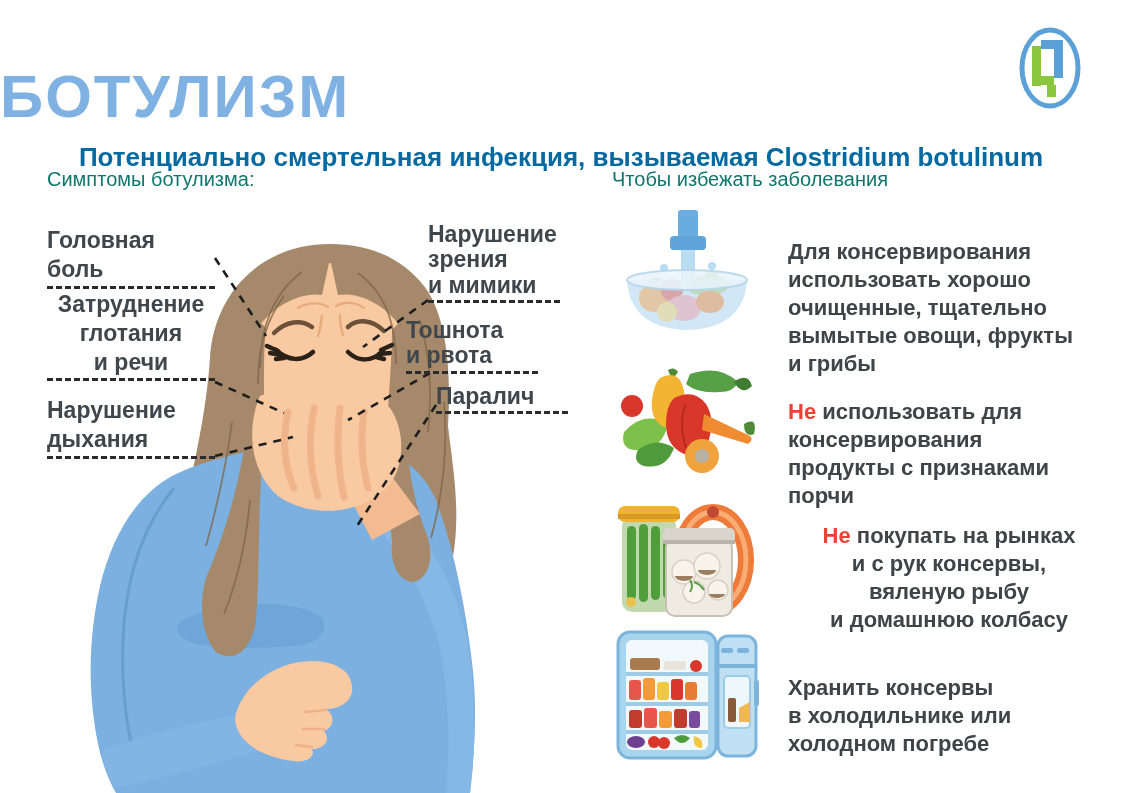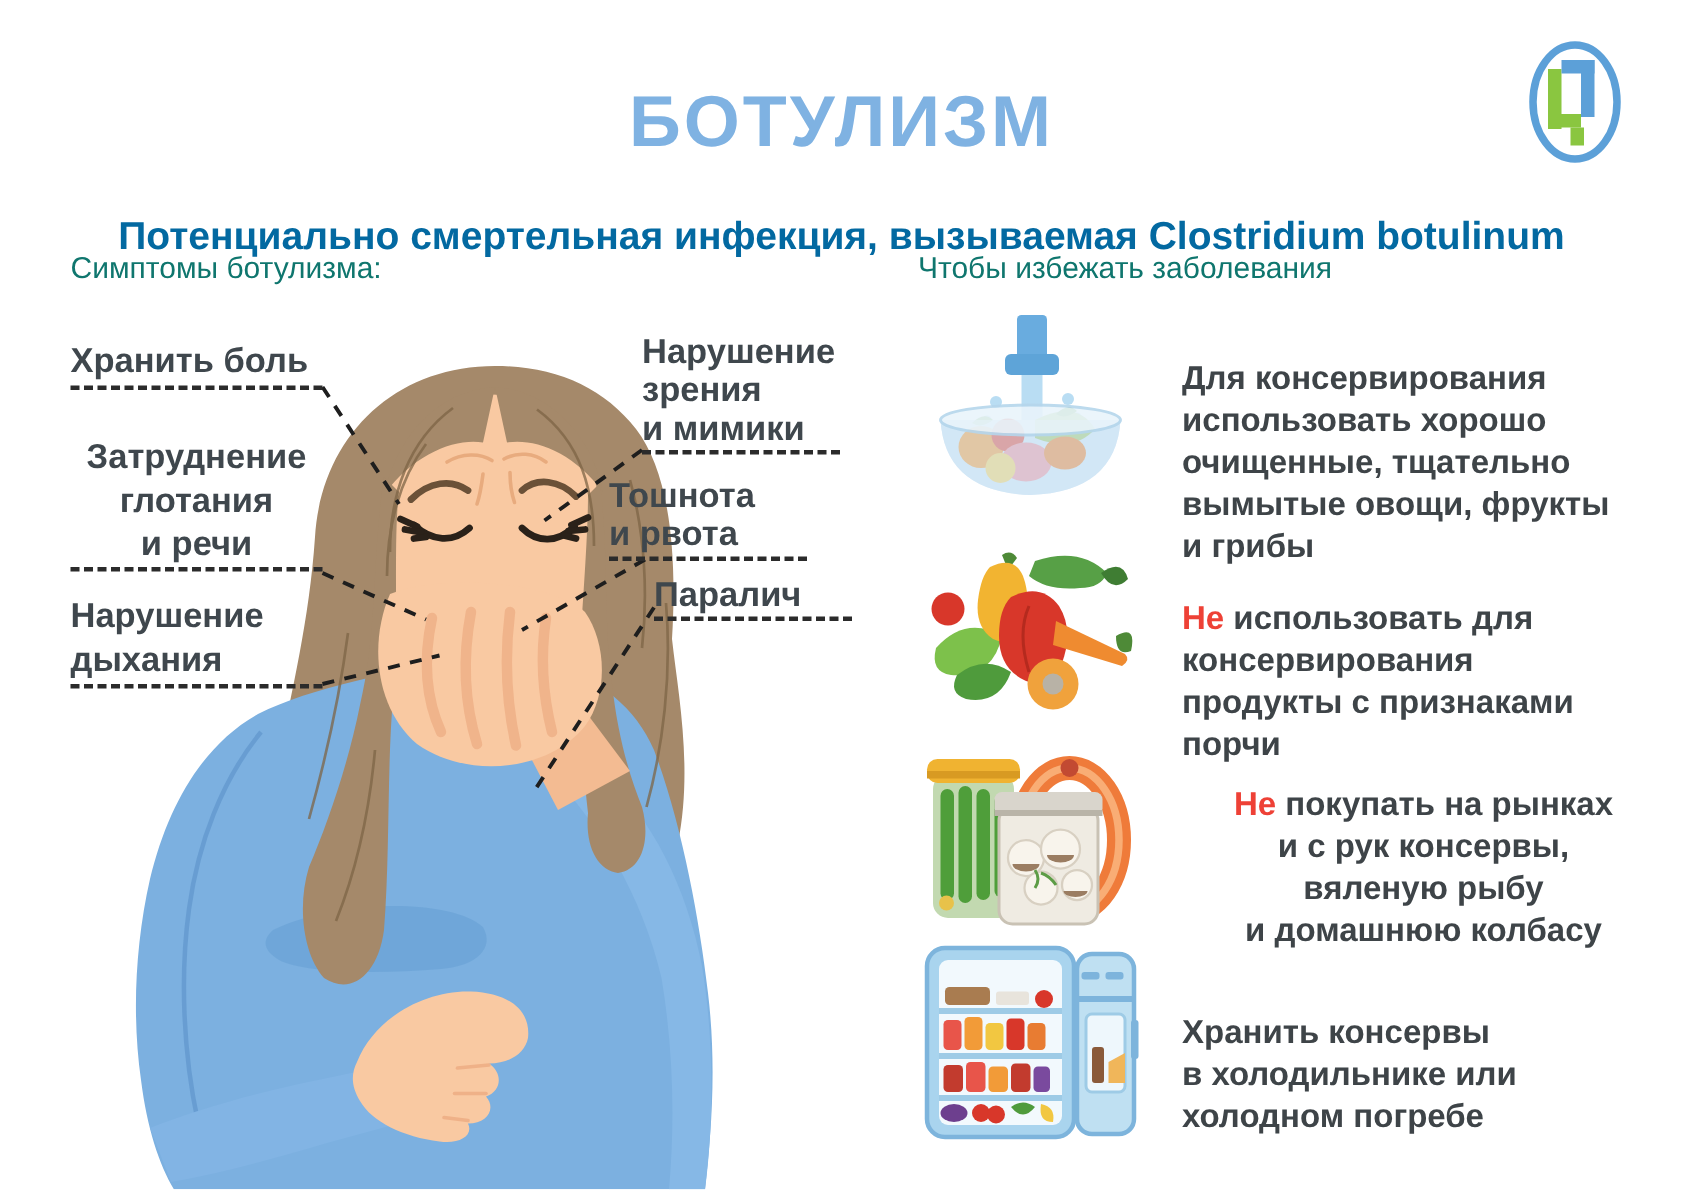--- a/index.html
+++ b/index.html
@@ -1,19 +1,19 @@
 <!DOCTYPE html>
 <html><head>
 <meta charset="utf-8">
 <style>
   html,body{margin:0;padding:0;background:#ffffff;}
   .page{position:relative;width:1122px;height:793px;background:#ffffff;overflow:hidden;
         font-family:"Liberation Sans",sans-serif;color:#3f474d;}
-  .title{position:absolute;top:22px;left:0;width:100%;text-align:center;
-         font-size:48px;font-weight:800;color:#7fb2e2;letter-spacing:2px;}
+  .title{position:absolute;top:22px;left:0;width:100%;text-align:left;
+         font-size:60px;font-weight:800;color:#7fb2e2;letter-spacing:2px;}
   .logo{position:absolute;top:26px;left:1018px;width:64px;height:84px;}
   .subtitle{position:absolute;top:116px;left:30px;width:1062px;text-align:center;
             font-size:26px;font-weight:700;color:#0369a1;}
   .sec-heading{position:absolute;font-size:20px;font-weight:400;color:#0f766e;}
   .sh-symptoms{left:47px;top:168px;}
   .sh-prevention{left:612px;top:168px;}
   .figure{position:absolute;left:0;top:200px;width:600px;height:593px;z-index:1;}
   .callout{position:absolute;z-index:2;font-weight:700;font-size:23px;color:#3f474d;
            border-bottom:3px dashed #2b2b2b;padding-bottom:2px;white-space:pre-line;}
   .callout.left{line-height:1.25;width:168px;}
@@ -57,21 +57,21 @@
         <rect x="36" y="14" width="9" height="38"></rect>
       </g>
     </svg>
   </div>
 
   <p class="subtitle">Потенциально смертельная инфекция, вызываемая Clostridium botulinum</p>
 
   <div class="sec-heading sh-symptoms">Симптомы ботулизма:</div>
   <div class="sec-heading sh-prevention">Чтобы избежать заболевания</div>
 
-  <div class="callout left c-l1">Хранить боль</div>
+  <div class="callout left c-l1">Головная боль</div>
   <div class="callout left c-l2">Затруднение
 глотания
 и речи</div>
   <div class="callout left c-l3">Нарушение
 дыхания</div>
   <div class="callout right c-r1">Нарушение
 зрения
 и мимики</div>
   <div class="callout right c-r2">Тошнота
 и рвота</div>

